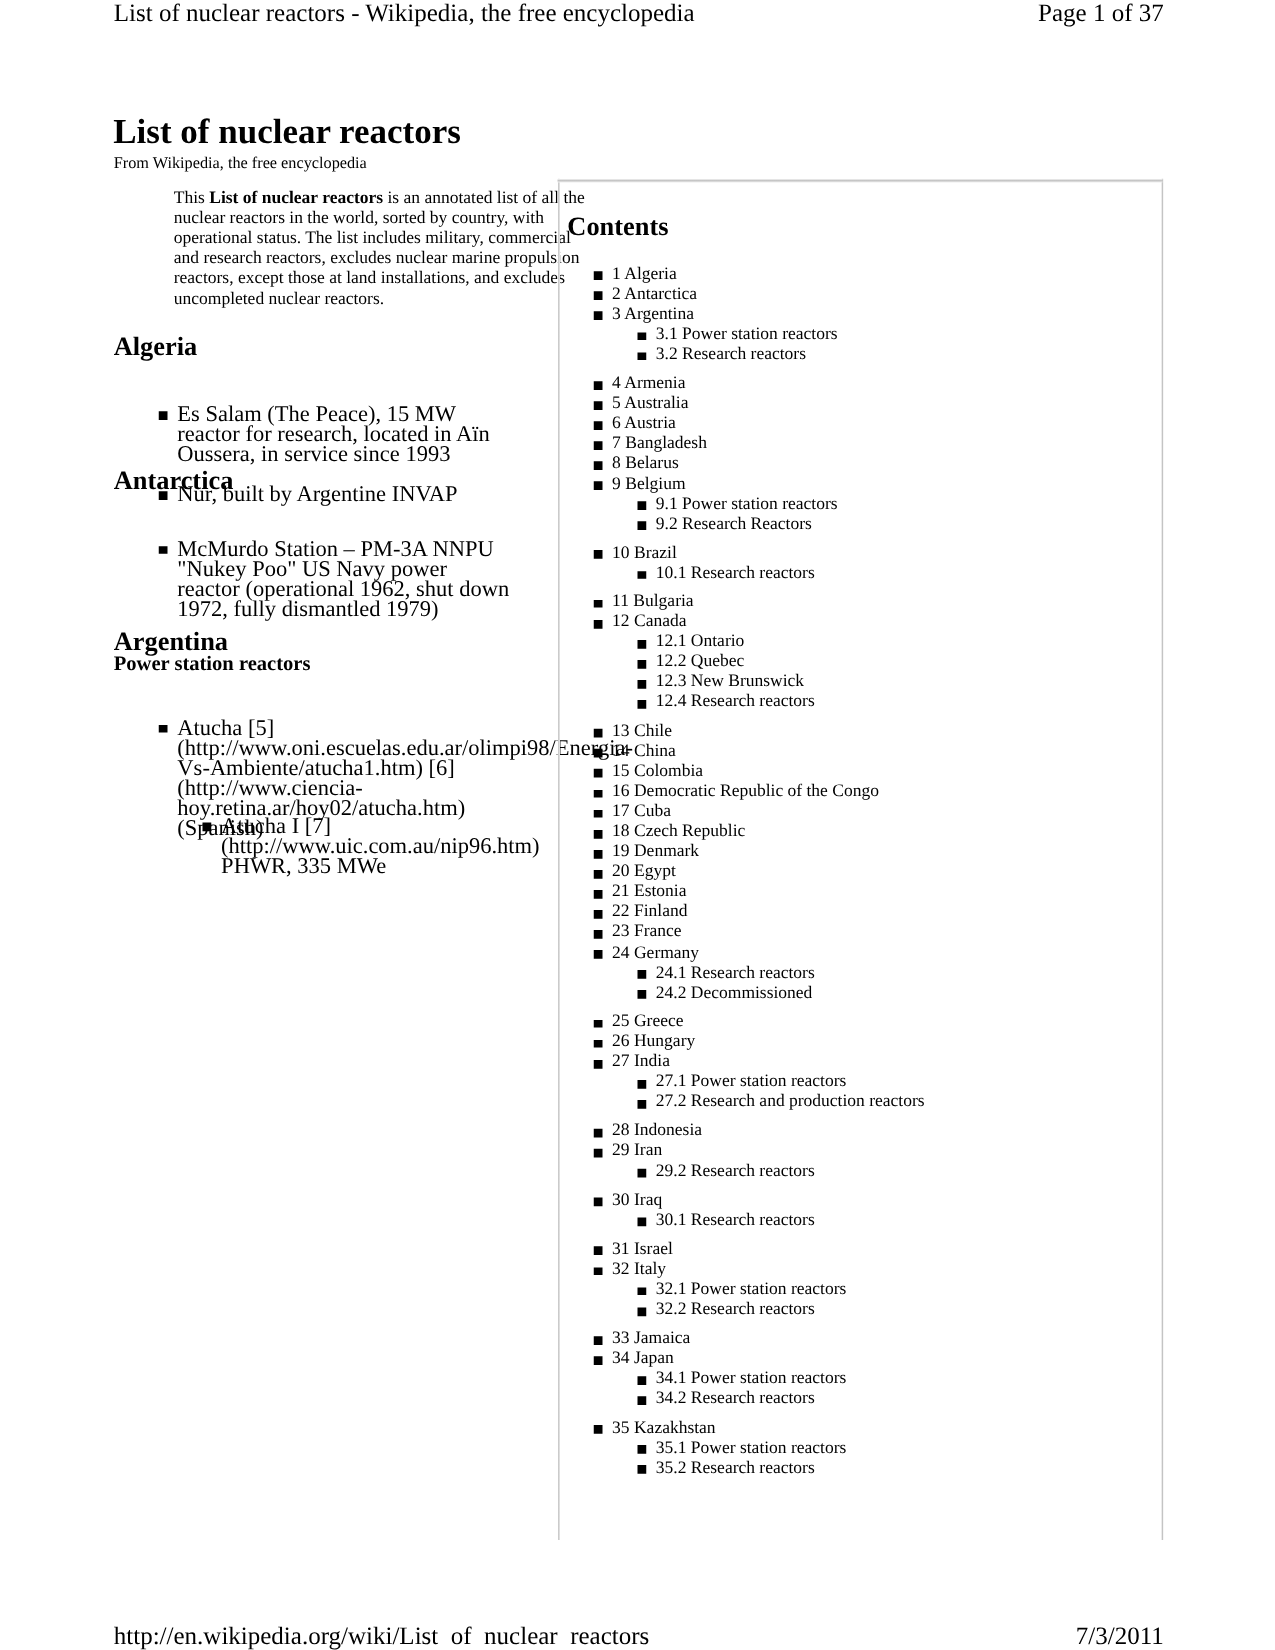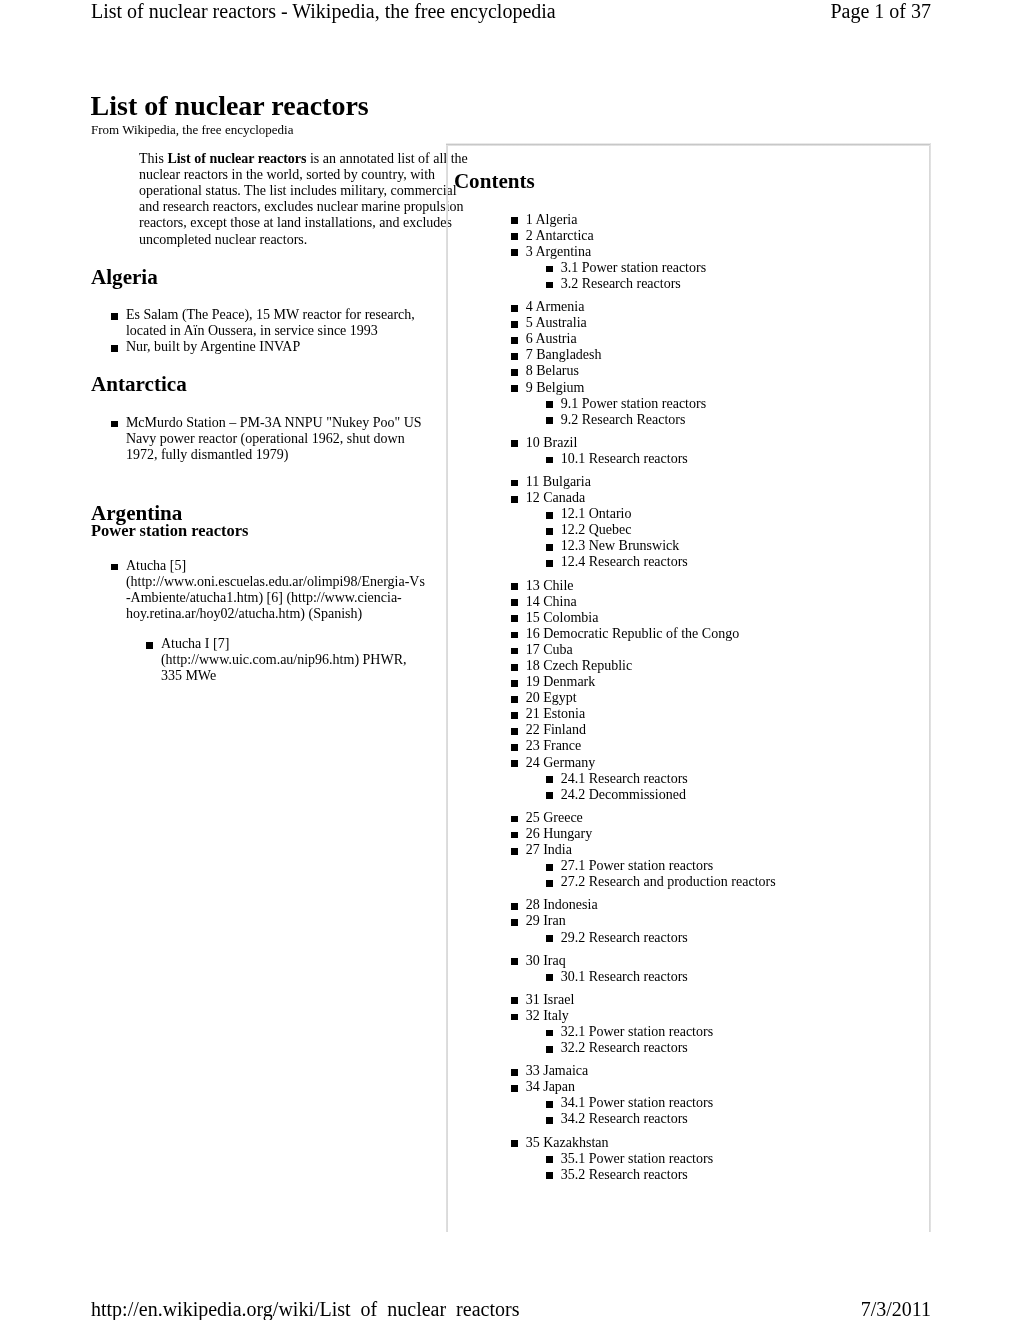--- a/index.html
+++ b/index.html
@@ -23,21 +23,21 @@
   #siteSub{position:absolute;left:91px;top:121.6px;font-size:13px;line-height:15px;
       white-space:nowrap;}
 
   
   #leftcol{position:absolute;left:91px;top:0;width:336px;}
   #leftcol .blk{position:absolute;left:0;width:336px;}
   .para{font-size:14px;line-height:16.1px;margin:0;}
   .h2{font-size:21.1px;font-weight:bold;line-height:21px;margin:0;white-space:nowrap;}
   .h3{font-size:16.45px;font-weight:bold;line-height:18px;margin:0;white-space:nowrap;}
   ul.bl{margin:0;padding:0;list-style:none;}
-  ul.bl li{font-size:14px;line-height:16.1px;position:relative;margin:0;
+  ul.bl li{font-size:18px;line-height:16.1px;position:relative;margin:16px;
       padding-left:34.9px;}
   ul.bl li > .sq{position:absolute;left:20.3px;top:6.1px;
       width:6.7px;height:6.7px;background:#000000;}
 
   
   #blk-intro{top:151.1px;margin-left:48px;}
   #blk-h2-0{top:267.4px;}   #blk-list-0{top:306.8px;}
   #blk-h2-1{top:374.4px;}   #blk-list-1{top:414.7px;}
   #blk-h2-2{top:503px;}   #blk-h3-2{top:522.2px;}
   #blk-list-2{top:557.6px;}
@@ -48,21 +48,21 @@
       box-sizing:border-box;}
   #toc .bd{position:absolute;}
   #toc .bd-l{left:-1.2px;top:-1.2px;width:2.6px;height:1088.5px;
       background:linear-gradient(to right,#ffffff,#c4c4c4 45%,#ededed);}
   #toc .bd-r{left:481.6px;top:-1.2px;width:2.6px;height:1088.5px;
       background:linear-gradient(to right,#ededed,#c4c4c4 50%,#ffffff);}
   #toc .bd-t{left:-1.2px;top:-1.2px;width:484.2px;height:2.6px;
       background:linear-gradient(to bottom,#ffffff,#c4c4c4 45%,#ededed);}
   #toctitle{position:absolute;left:6.9px;top:26.4px;font-size:21.1px;font-weight:bold;
       line-height:21px;white-space:nowrap;}
-  #toc-list{position:absolute;left:0;top:67.2px;width:100%;padding-left:36px;}
+  #toc-list{position:absolute;left:0;top:67.2px;width:100%;}
   #toc-list ul{margin:0;padding:0;list-style:none;}
   #toc-list li{position:relative;font-size:14px;line-height:16.1px;margin:0;
       white-space:nowrap;}
   #toc-list li > .sq{position:absolute;width:6.8px;height:6.8px;background:#000000;
       top:5.7px;}
   #toc-list li.lv1{padding-left:42.7px;}
   #toc-list li.lv1 > .sq{left:28.2px;}
   #toc-list li.lv2{padding-left:77.7px;}
   #toc-list li.lv2 > .sq{left:63.2px;}
   #toc-list ul.sub{margin-bottom:7px;}

